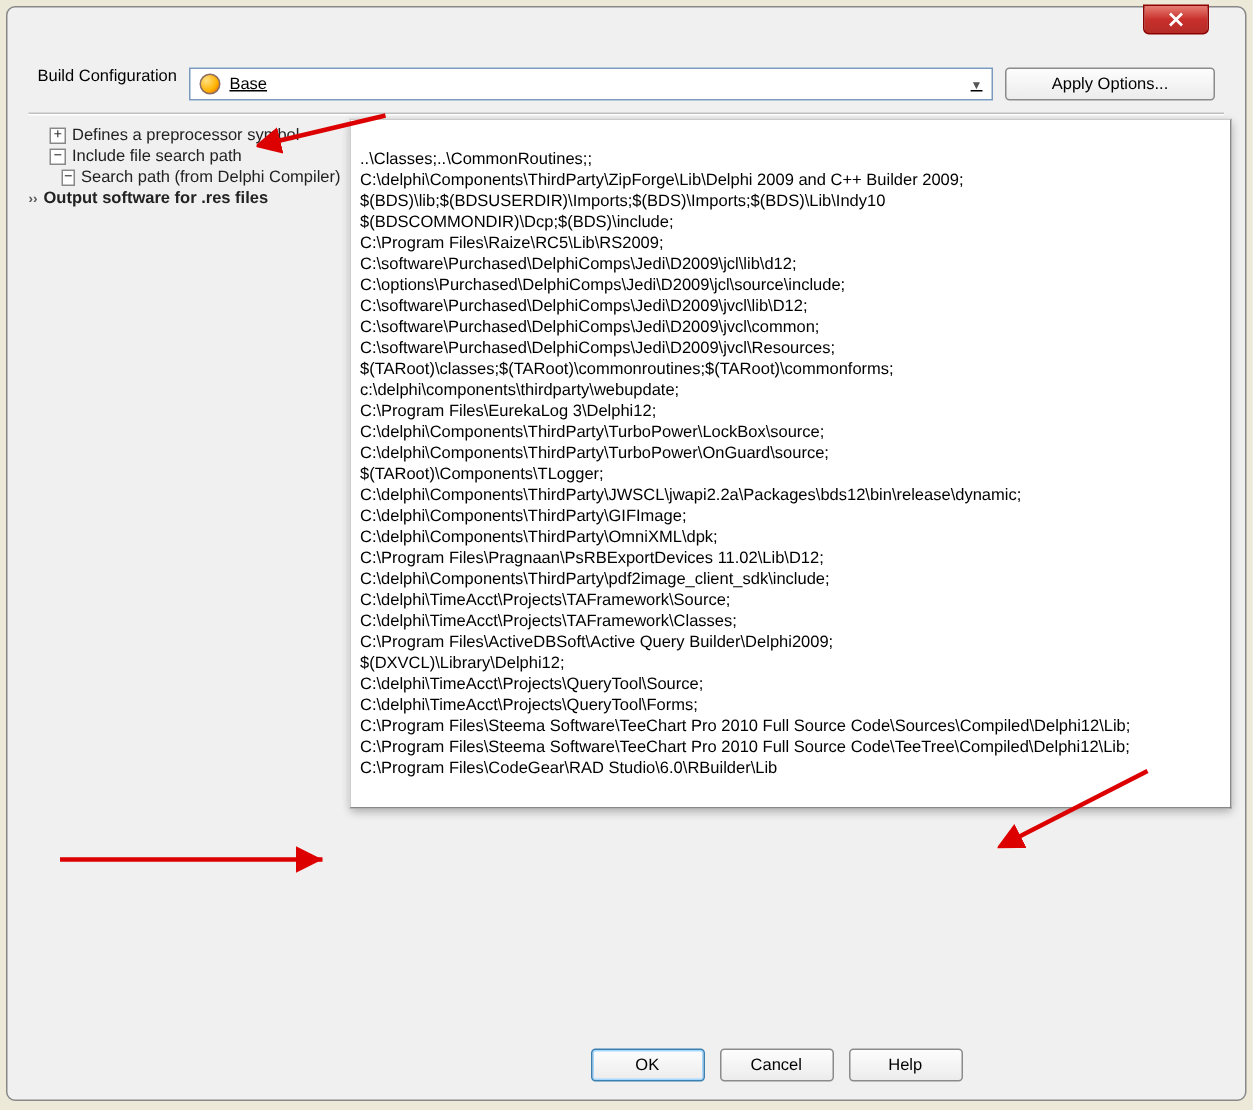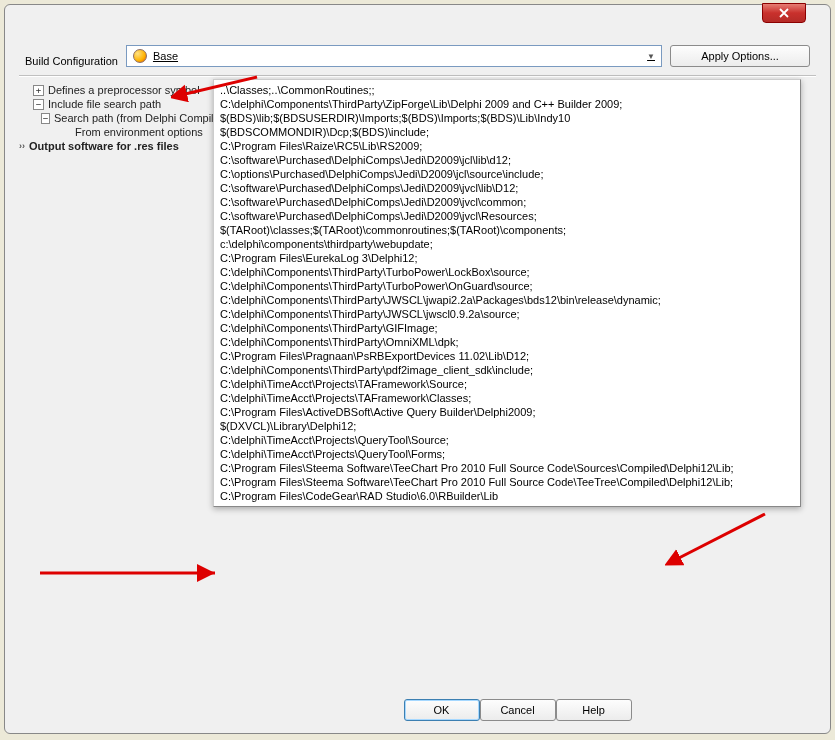--- a/index.html
+++ b/index.html
@@ -39,21 +39,21 @@
       color: #fff;
       display: flex;
       align-items: center;
       justify-content: center;
       font-weight: bold;
       font-size: 10px;
       cursor: pointer;
     }
     .top-row {
       display: flex;
-      align-items: flex-end;
+      align-items: flex-start;
       padding: 40px 20px 8px 20px;
       gap: 8px;
     }
     .build-label {
       color: #000;
     }
     .build-select {
       flex: 1;
       display: flex;
       align-items: center;
@@ -137,42 +137,43 @@
     }
     .bold-row {
       font-weight: bold;
     }
     .paths-panel {
       flex: 1;
       border: 1px solid #888;
       border-top: 1px solid #ccc;
       border-left: 1px solid #ccc;
       background: #fff;
-      padding: 3px 6px;
+      padding: 19px 6px;
       font-size: 11px;
       line-height: 14px;
       color: #000;
       overflow: hidden;
       position: absolute;
-      left: 208px;
+      left: 228px;
       top: 2px;
       width: 588px;
       z-index: 5;
       box-shadow: 0 2px 6px rgba(0,0,0,0.3);
     }
     .path-line {
       white-space: nowrap;
     }
     .bottom-bar {
       position: absolute;
       bottom: 12px;
       left: 0;
       right: 0;
       display: flex;
       justify-content: center;
+      gap: 10px;
       padding-left: 200px;
     }
     .btn {
       border: 1px solid #8b8b8b;
       background: linear-gradient(to bottom, #fdfdfd, #ececec);
       border-radius: 3px;
       height: 22px;
       width: 76px;
       font-size: 11px;
       cursor: pointer;
@@ -232,50 +233,45 @@
       </div>
       <div class="tree-row">
         <span class="tree-indent w10"></span>
         <span class="tree-toggle">−</span>
         <span>Include file search path</span>
       </div>
       <div class="tree-row">
         <span class="tree-indent w20"></span>
         <span class="tree-toggle">−</span>
         <span>Search path (from Delphi Compiler)</span>
-      </div>
-      <div class="tree-row">
-        <span class="tree-indent w20"></span>
-        <span class="tree-indent w20"></span>
-        <span>From environment options</span>
       </div>
       <div class="tree-row bold-row">
         <span class="chevrons">››</span>
         <span>Output software for .res files</span>
       </div>
     </div>
 
     <div class="paths-panel" id="paths-panel">
         <div class="path-line">..\Classes;..\CommonRoutines;;</div>
         <div class="path-line">C:\delphi\Components\ThirdParty\ZipForge\Lib\Delphi 2009 and C++ Builder 2009;</div>
         <div class="path-line">$(BDS)\lib;$(BDSUSERDIR)\Imports;$(BDS)\Imports;$(BDS)\Lib\Indy10</div>
         <div class="path-line">$(BDSCOMMONDIR)\Dcp;$(BDS)\include;</div>
         <div class="path-line">C:\Program Files\Raize\RC5\Lib\RS2009;</div>
         <div class="path-line">C:\software\Purchased\DelphiComps\Jedi\D2009\jcl\lib\d12;</div>
         <div class="path-line">C:\options\Purchased\DelphiComps\Jedi\D2009\jcl\source\include;</div>
         <div class="path-line">C:\software\Purchased\DelphiComps\Jedi\D2009\jvcl\lib\D12;</div>
         <div class="path-line">C:\software\Purchased\DelphiComps\Jedi\D2009\jvcl\common;</div>
         <div class="path-line">C:\software\Purchased\DelphiComps\Jedi\D2009\jvcl\Resources;</div>
-        <div class="path-line">$(TARoot)\classes;$(TARoot)\commonroutines;$(TARoot)\components;</div>
+        <div class="path-line">$(TARoot)\classes;$(TARoot)\commonroutines;$(TARoot)\commonforms;</div>
         <div class="path-line">c:\delphi\components\thirdparty\webupdate;</div>
         <div class="path-line">C:\Program Files\EurekaLog 3\Delphi12;</div>
         <div class="path-line">C:\delphi\Components\ThirdParty\TurboPower\LockBox\source;</div>
         <div class="path-line">C:\delphi\Components\ThirdParty\TurboPower\OnGuard\source;</div>
+        <div class="path-line">$(TARoot)\Components\TLogger;</div>
         <div class="path-line">C:\delphi\Components\ThirdParty\JWSCL\jwapi2.2a\Packages\bds12\bin\release\dynamic;</div>
-        <div class="path-line">C:\delphi\Components\ThirdParty\JWSCL\jwscl0.9.2a\source;</div>
         <div class="path-line">C:\delphi\Components\ThirdParty\GIFImage;</div>
         <div class="path-line">C:\delphi\Components\ThirdParty\OmniXML\dpk;</div>
         <div class="path-line">C:\Program Files\Pragnaan\PsRBExportDevices 11.02\Lib\D12;</div>
         <div class="path-line">C:\delphi\Components\ThirdParty\pdf2image_client_sdk\include;</div>
         <div class="path-line">C:\delphi\TimeAcct\Projects\TAFramework\Source;</div>
         <div class="path-line">C:\delphi\TimeAcct\Projects\TAFramework\Classes;</div>
         <div class="path-line">C:\Program Files\ActiveDBSoft\Active Query Builder\Delphi2009;</div>
         <div class="path-line">$(DXVCL)\Library\Delphi12;</div>
         <div class="path-line">C:\delphi\TimeAcct\Projects\QueryTool\Source;</div>
         <div class="path-line">C:\delphi\TimeAcct\Projects\QueryTool\Forms;</div>

